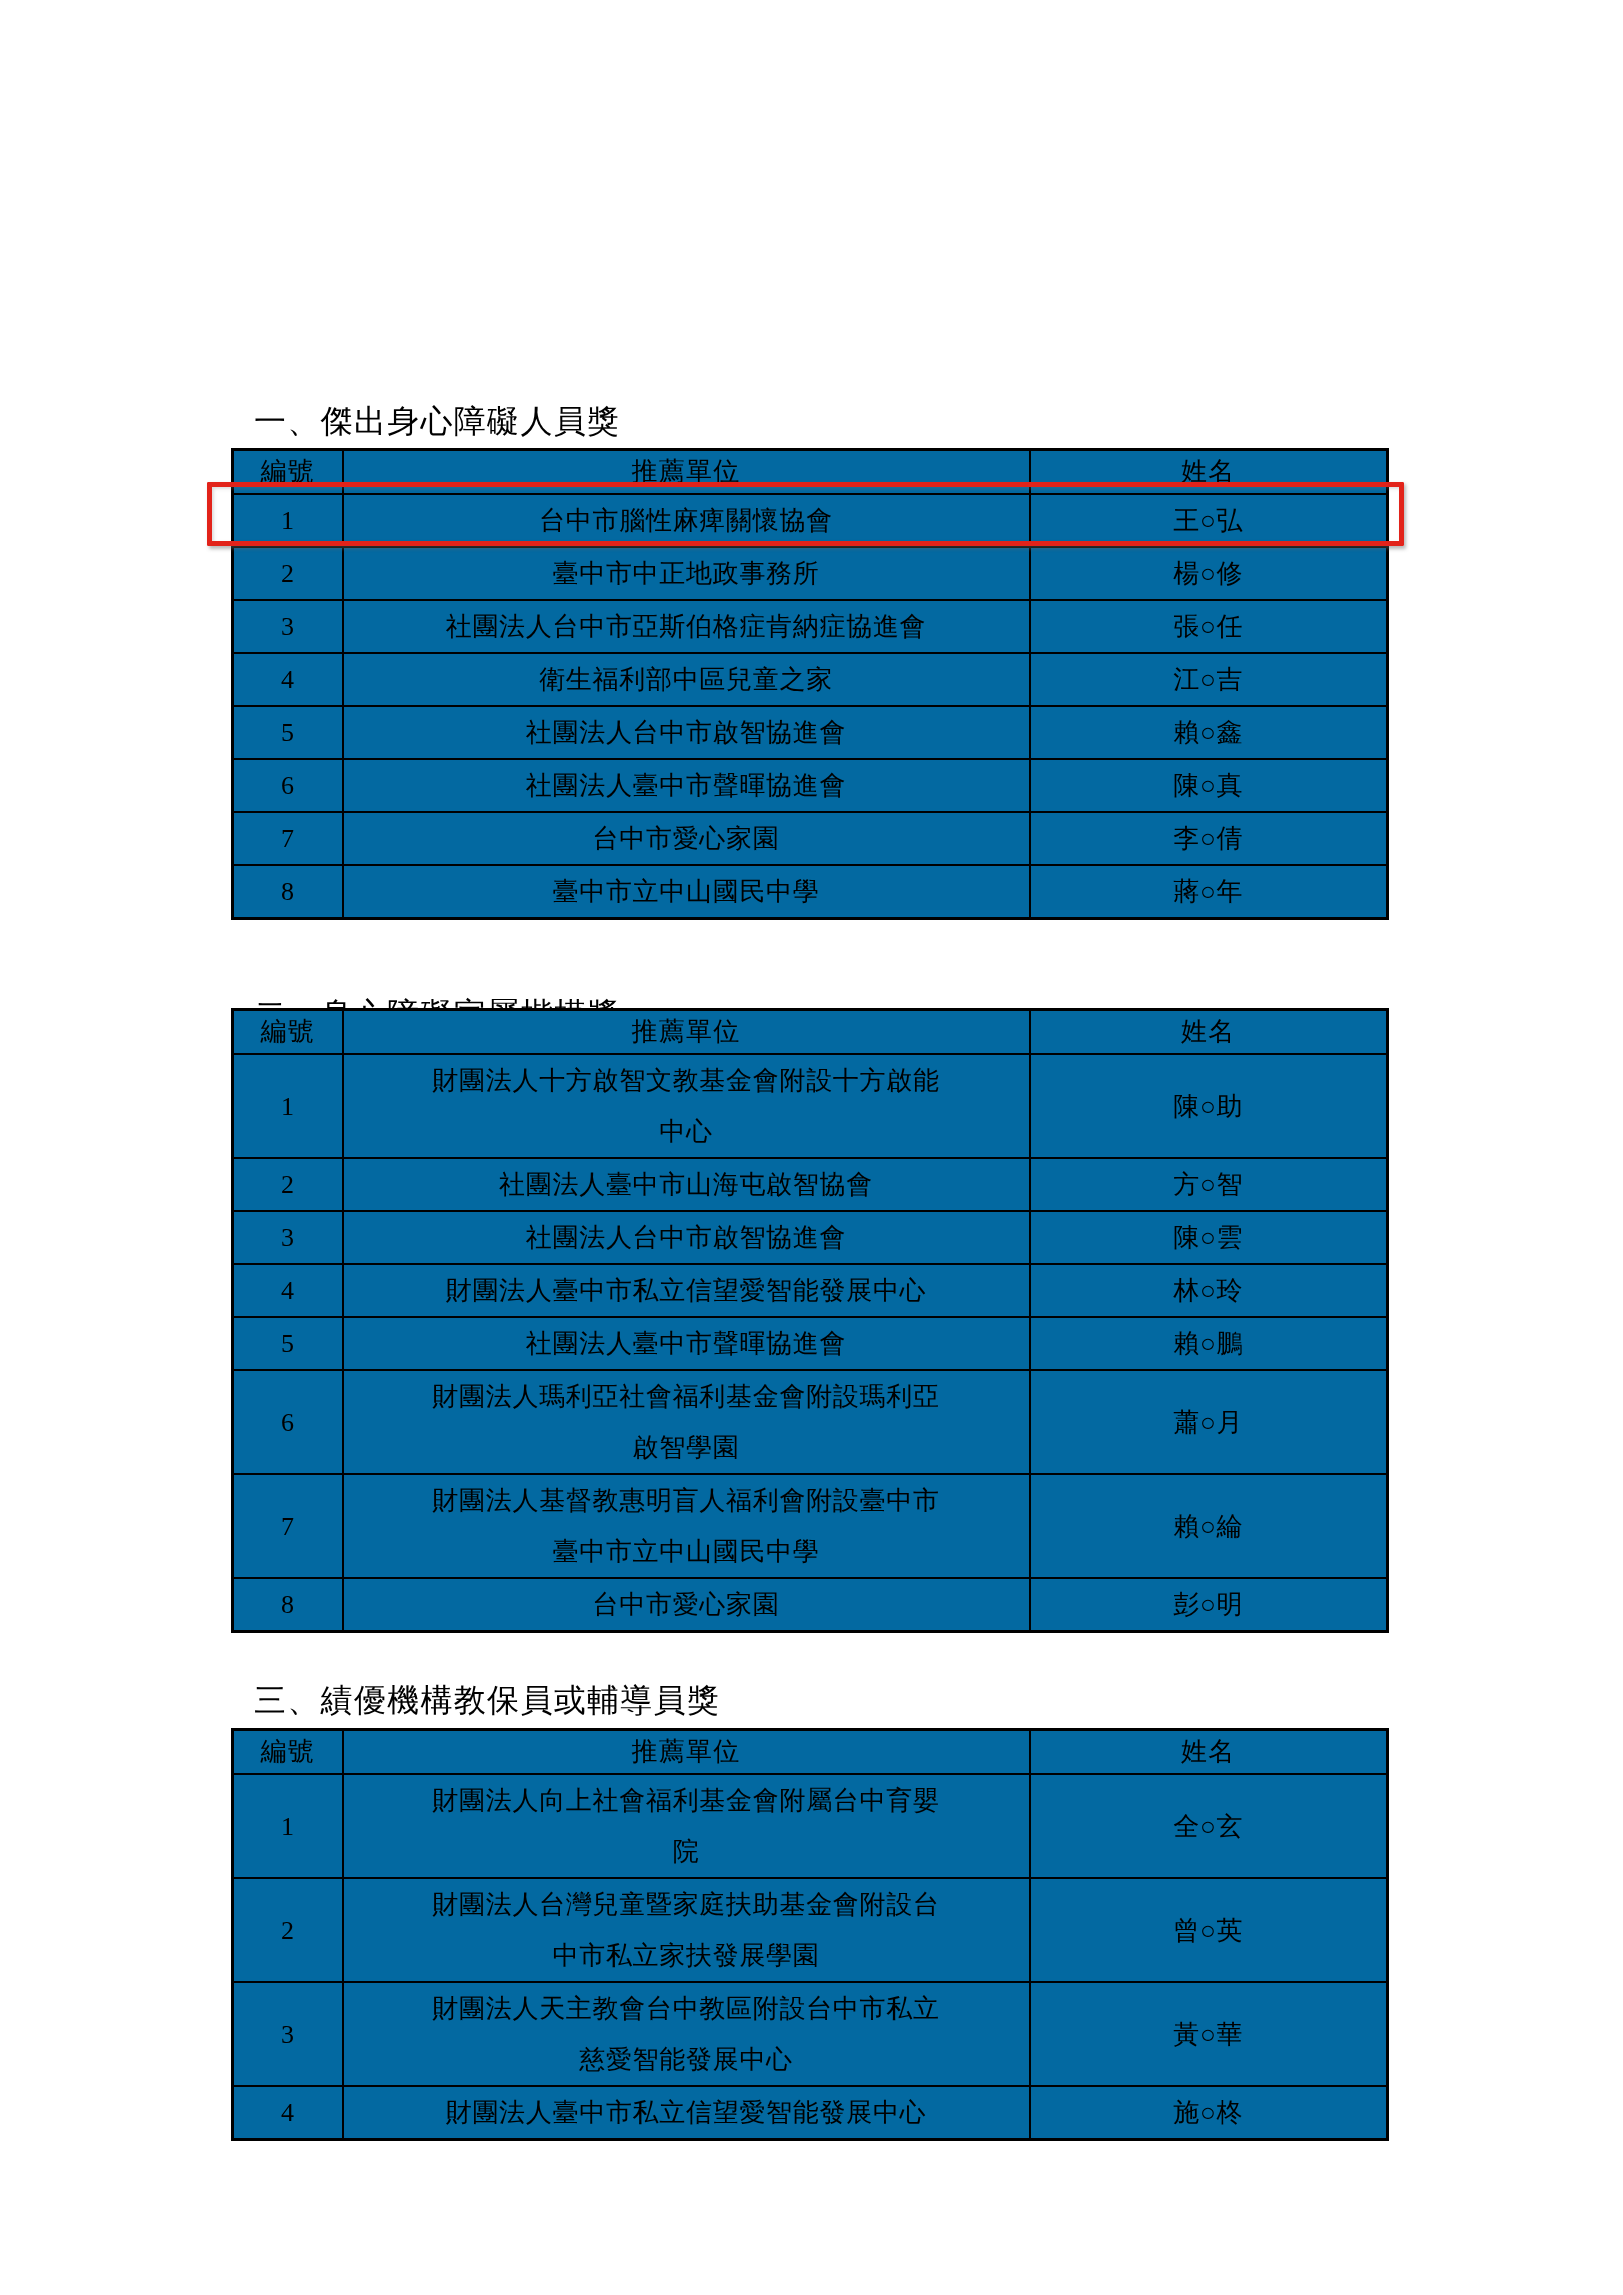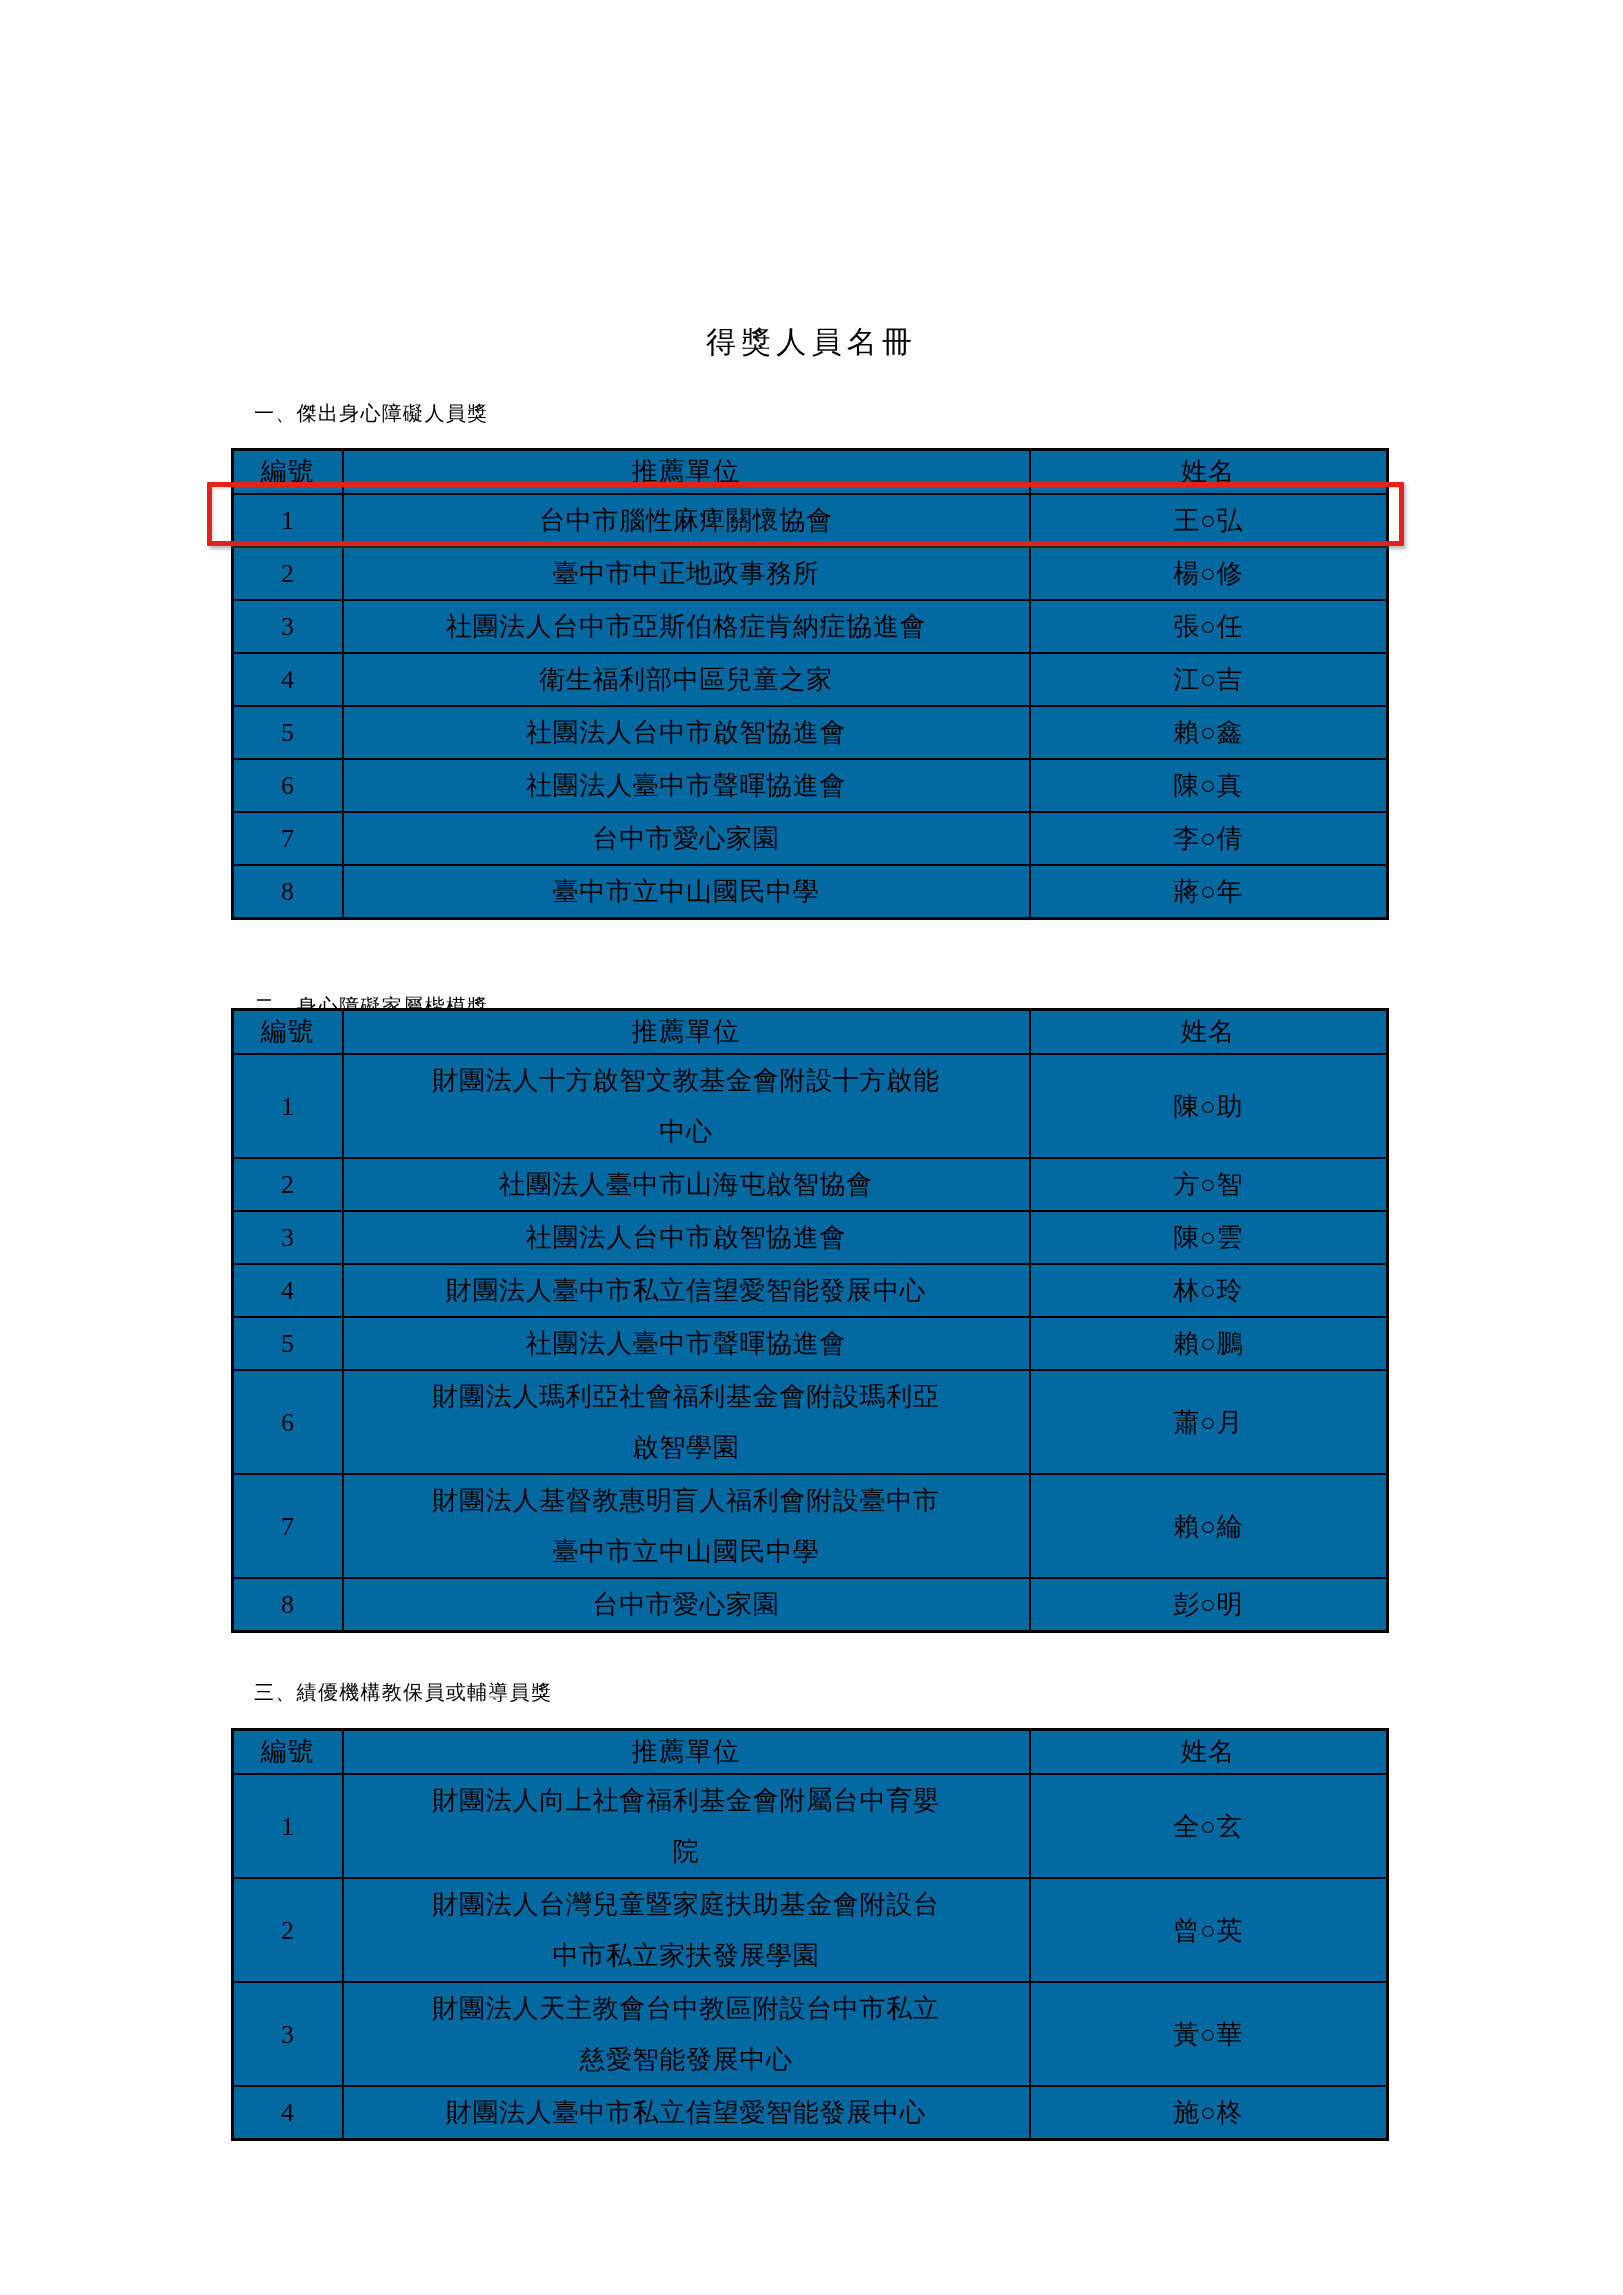--- a/index.html
+++ b/index.html
@@ -31,21 +31,21 @@
     top: 322px;
     left: 0;
     width: 100%;
     text-align: center;
     font-size: 30px;
     letter-spacing: 5.2px;
   }
   .section-heading {
     position: absolute;
     left: 254px;
-    font-size: 20px;
+    font-size: 32px;
     letter-spacing: 1.3px;
   }
   .heading-1 { top: 400px; }
   .heading-2 { top: 961px; margin-top: 32px; }
   .heading-3 { top: 1679px; }
 
   table.awards-table {
     position: absolute;
     left: 231px;
     width: 1155px;
@@ -95,21 +95,20 @@
     border-radius: 1.3px;
     box-shadow: 2px 2.6px 3.9px rgba(100,100,100,0.45), inset 2px 2px 3.3px rgba(120,120,120,0.25);
     pointer-events: none;
   }
 </style>
 </head>
 <body>
 
 <div class="page">
 
-  <div class="doc-subtitle">得獎人員名冊</div>
 
   <div class="section-heading heading-1">一、傑出身心障礙人員獎</div>
   <table class="awards-table table-1">
     <colgroup>
         <col class="c-id">
         <col class="c-unit">
         <col class="c-name">
       </colgroup>
     <thead>
       <tr>

